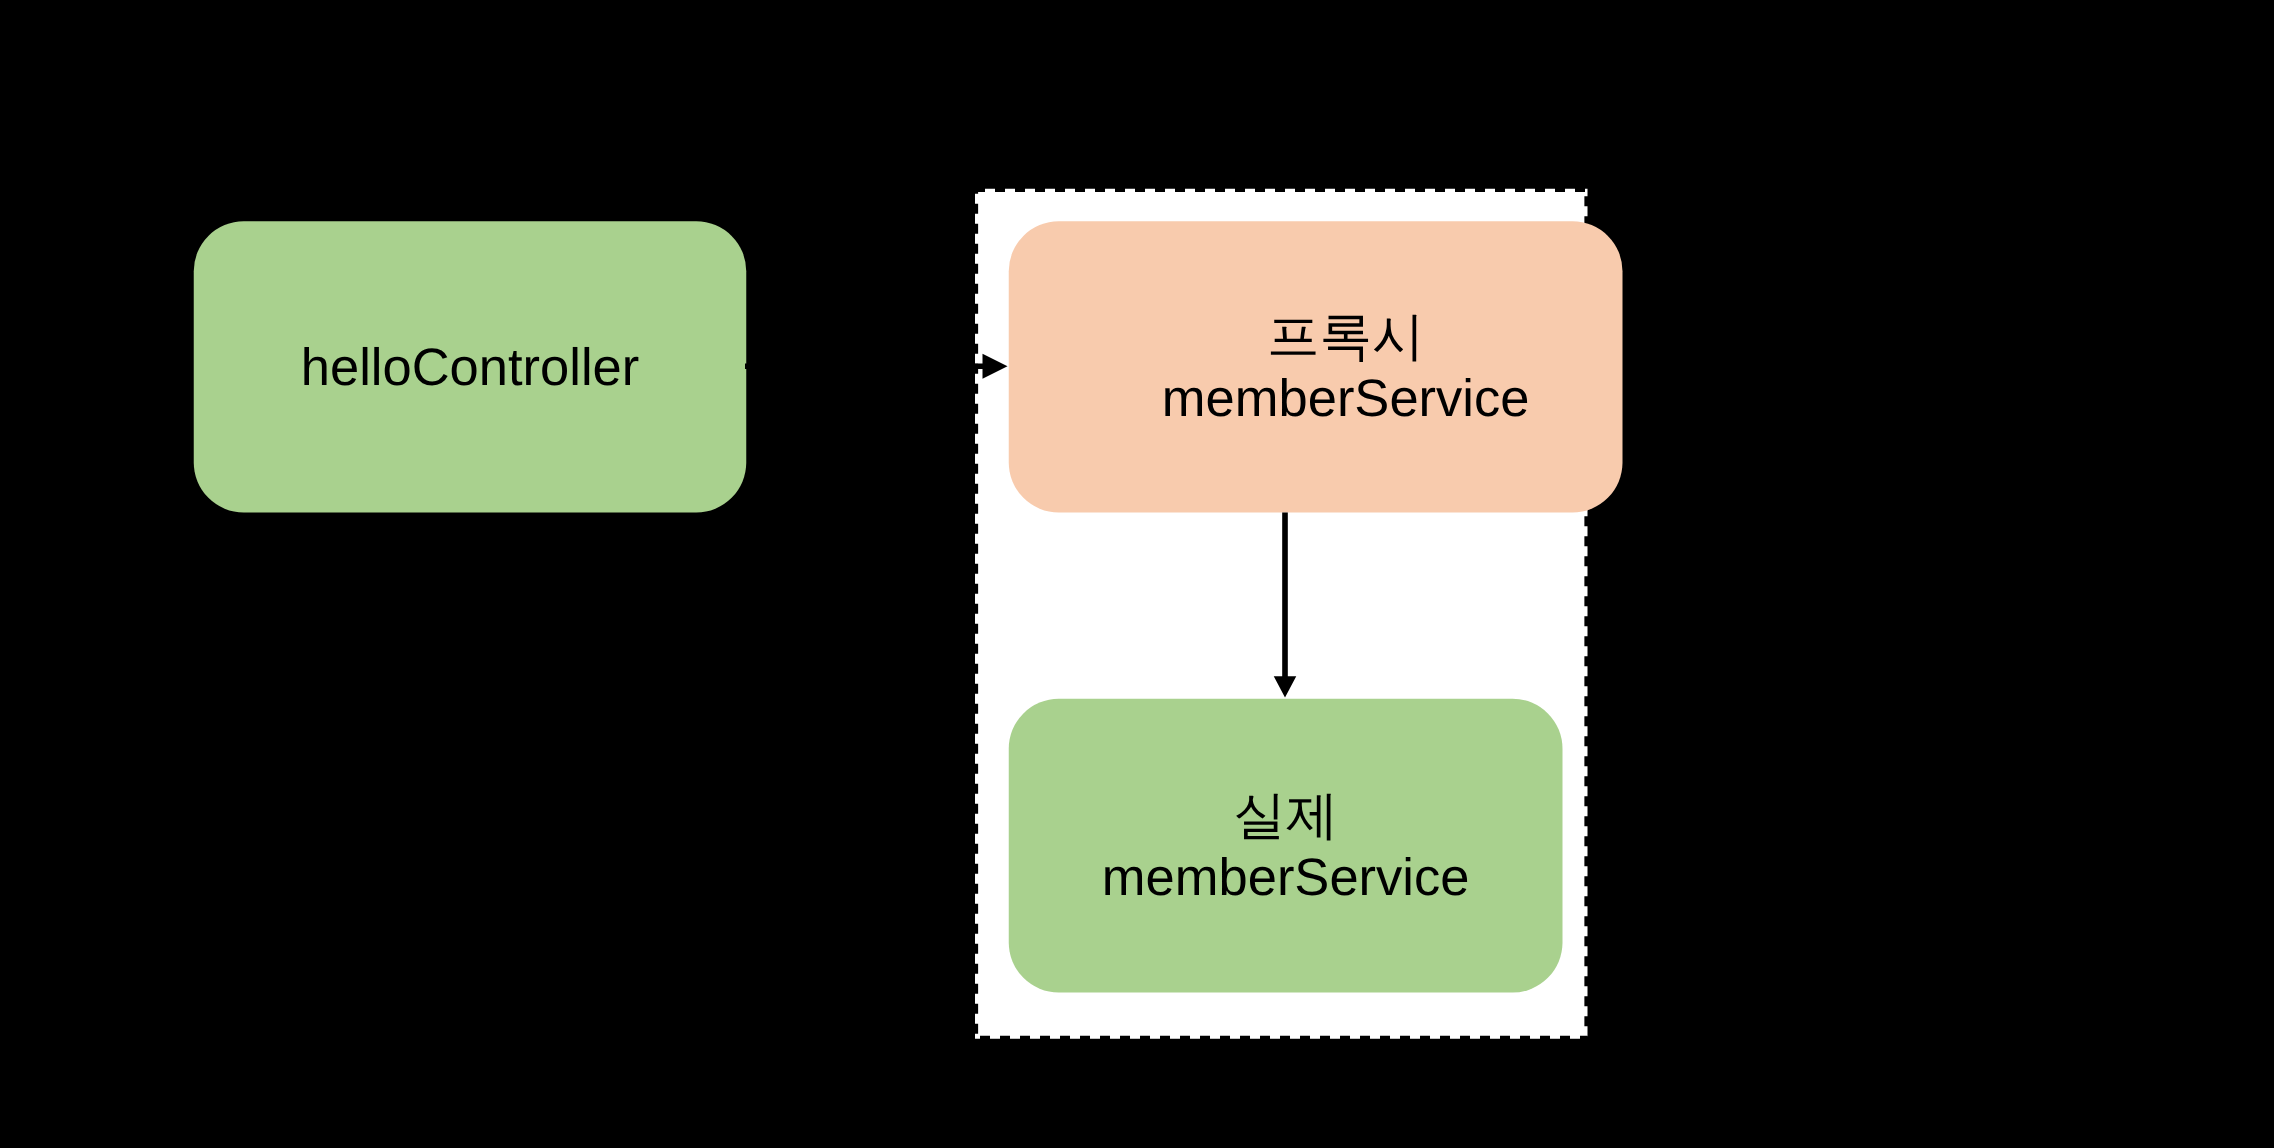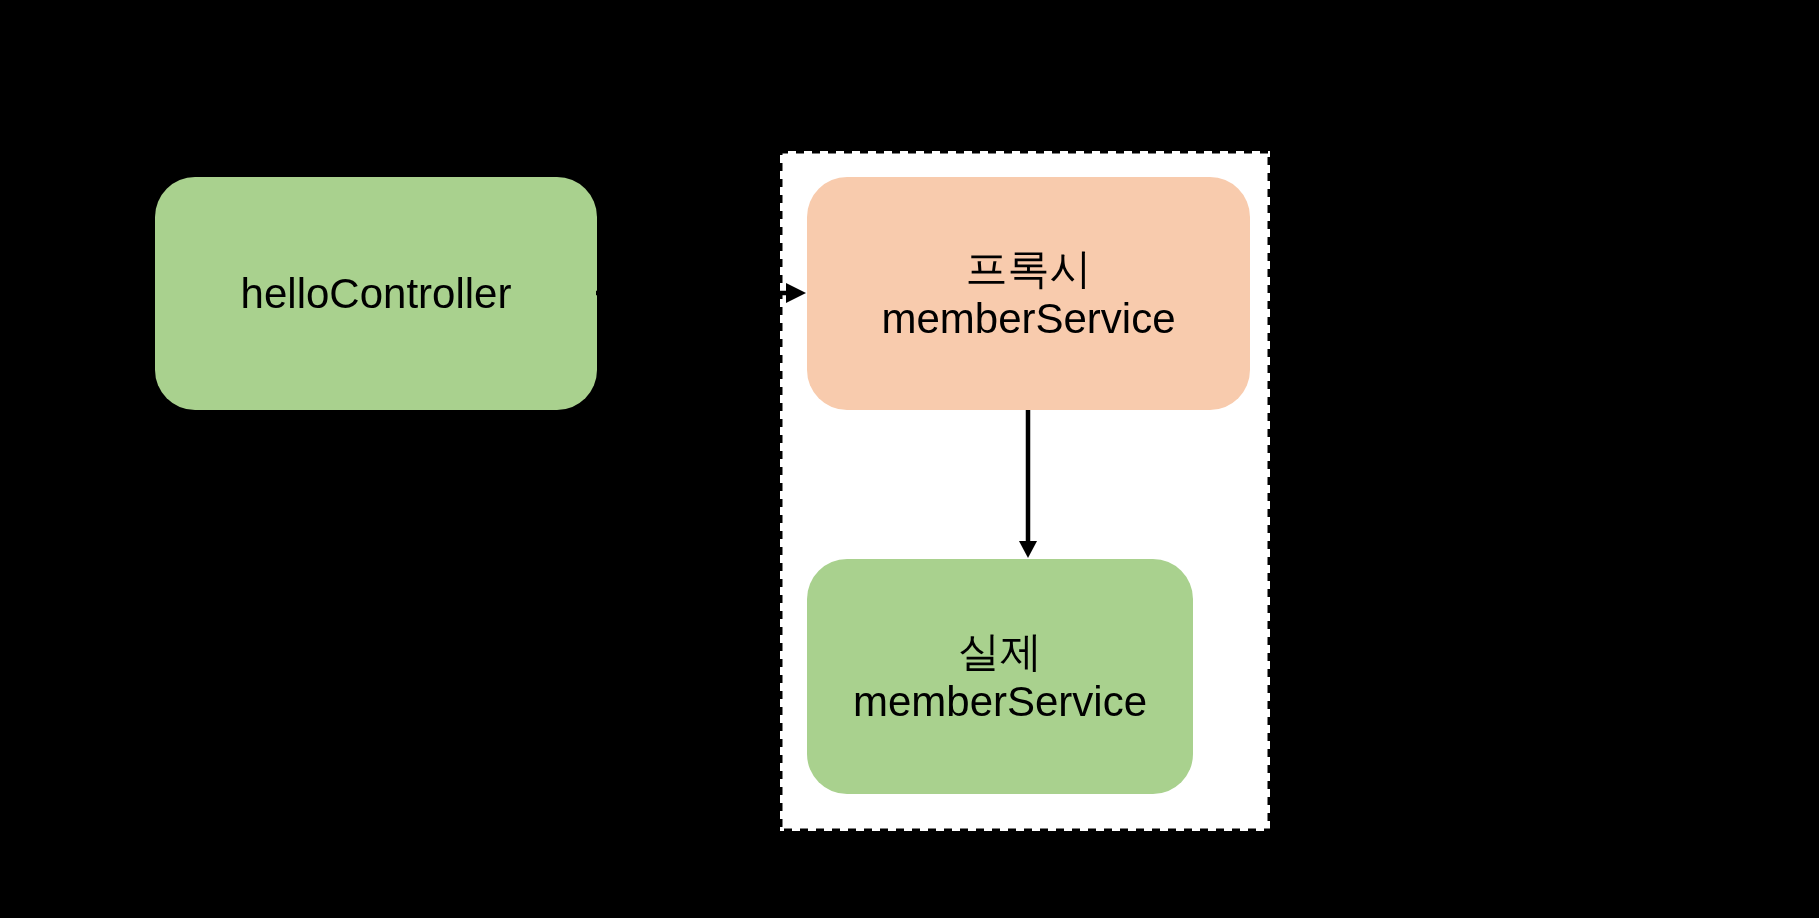--- a/index.html
+++ b/index.html
@@ -26,22 +26,22 @@
     color: var(--text, #000);
     font-size: 42px;
     line-height: 50px;
     z-index: 2;
   }
   .node.green { background: var(--box_green, #a9d18e); }
   .node.peach { background: var(--box_peach, #f8cbad); }
   .node .line { display: block; }
 
   #hello-node { left: 155px; top: 177px; width: 442px; height: 233px; }
-  #proxy-node { left: 807px; top: 177px; width: 443px; height: 233px; }
-  #real-node  { left: 807px; top: 559px; width: 386px; height: 235px; }
+  #proxy-node { left: 807px; top: 177px; width: 443px; height: 233px; padding-left: 48px; }
+  #real-node  { left: 807px; top: 559px; width: 443px; height: 235px; }
 
   #container-boundary {
     position: absolute;
     left: 775px;
     top: 146px;
     z-index: 1;
   }
   #dashed-rect {
     fill: var(--container_fill, #ffffff);
     stroke: var(--stroke, #000000);

